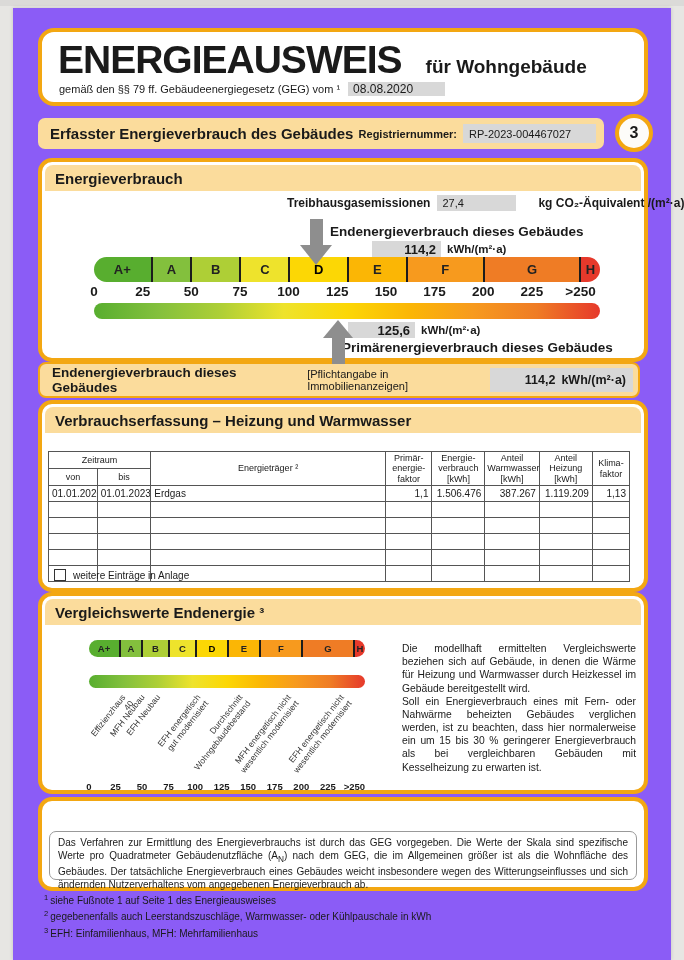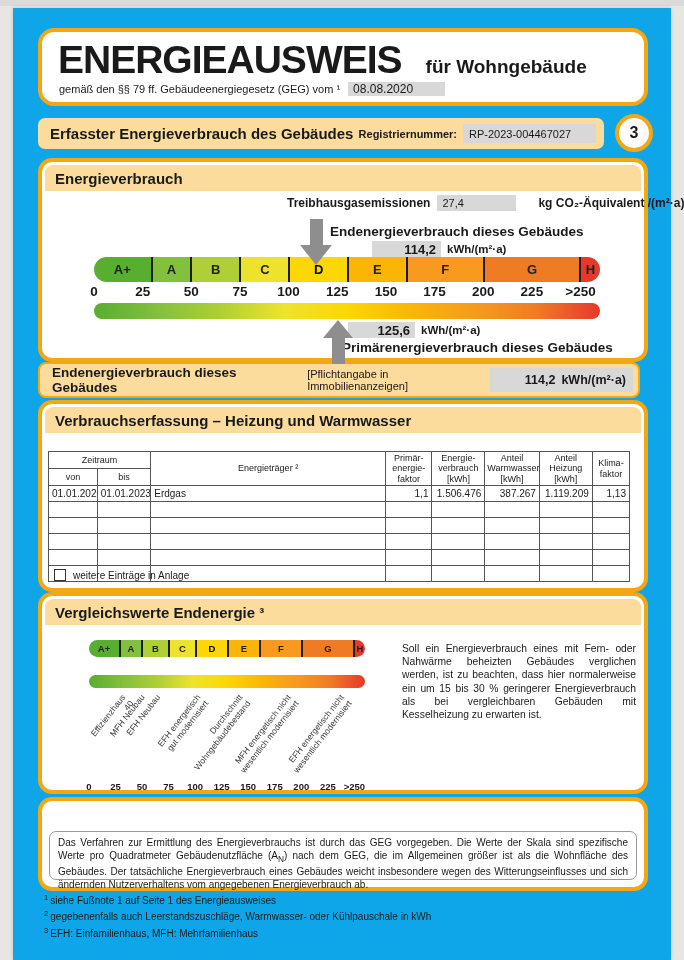--- a/index.html
+++ b/index.html
@@ -5,21 +5,21 @@
   html,body{margin:0;padding:0;}
   body{
     width:684px;height:960px;position:relative;
     background:#e7e6e3;
     font-family:"Liberation Sans","DejaVu Sans",sans-serif;
     color:#1a1a1a;overflow:hidden;
   }
   .topstrip{position:absolute;top:0;left:0;width:684px;height:6px;background:#dbdad8;}
   .sheet{
     position:absolute;left:13px;top:8px;width:658px;height:952px;
-    background:#0ea5e9;box-shadow:0 0 4px rgba(0,0,0,.15);
+    background:#8b5cf6;box-shadow:0 0 4px rgba(0,0,0,.15);
   }
   
   .orange-box{
     position:absolute;background:#fff;border:4px solid #f3a712;border-radius:14px;
   }
   .bar{
     position:absolute;background:#fbdc9c;border-radius:7px;
     display:flex;align-items:center;
   }
   .secthead{
@@ -401,20 +401,21 @@
 gut modernisiert</div>
           <div class="ref-label" style="right: 46.1538%;">Durchschnitt
 Wohngebäudebestand</div>
           <div class="ref-label" style="right: 28.8462%;">MFH energetisch nicht
 wesentlich modernisiert</div>
           <div class="ref-label" style="right: 9.61538%;">EFH energetisch nicht
 wesentlich modernisiert</div>
         </div>
     </div>
     <div class="comp-text">
+      <p>Die modellhaft ermittelten Vergleichswerte beziehen sich auf Gebäude, in denen die Wärme für Heizung und Warmwasser durch Heizkessel im Gebäude bereitgestellt wird.</p>
       <p>Soll ein Energieverbrauch eines mit Fern- oder Nahwärme beheizten Gebäudes verglichen werden, ist zu beachten, dass hier normalerweise ein um 15 bis 30 % geringerer Energieverbrauch als bei vergleichbaren Gebäuden mit Kesselheizung zu erwarten ist.</p>
     </div>
   </div>
 
   <div class="orange-box" id="expl-sect">
     <div class="txtbox">
       <span>Das Verfahren zur Ermittlung des Energieverbrauchs ist durch das GEG vorgegeben. Die Werte der Skala sind spezifische Werte pro Quadratmeter Gebäudenutzfläche (A</span><sub>N</sub><span>) nach dem GEG, die im Allgemeinen größer ist als die Wohnfläche des Gebäudes. Der tatsächliche Energieverbrauch eines Gebäudes weicht insbesondere wegen des Witterungseinflusses und sich ändernden Nutzerverhaltens vom angegebenen Energieverbrauch ab.</span>
     </div>
   </div>
 

